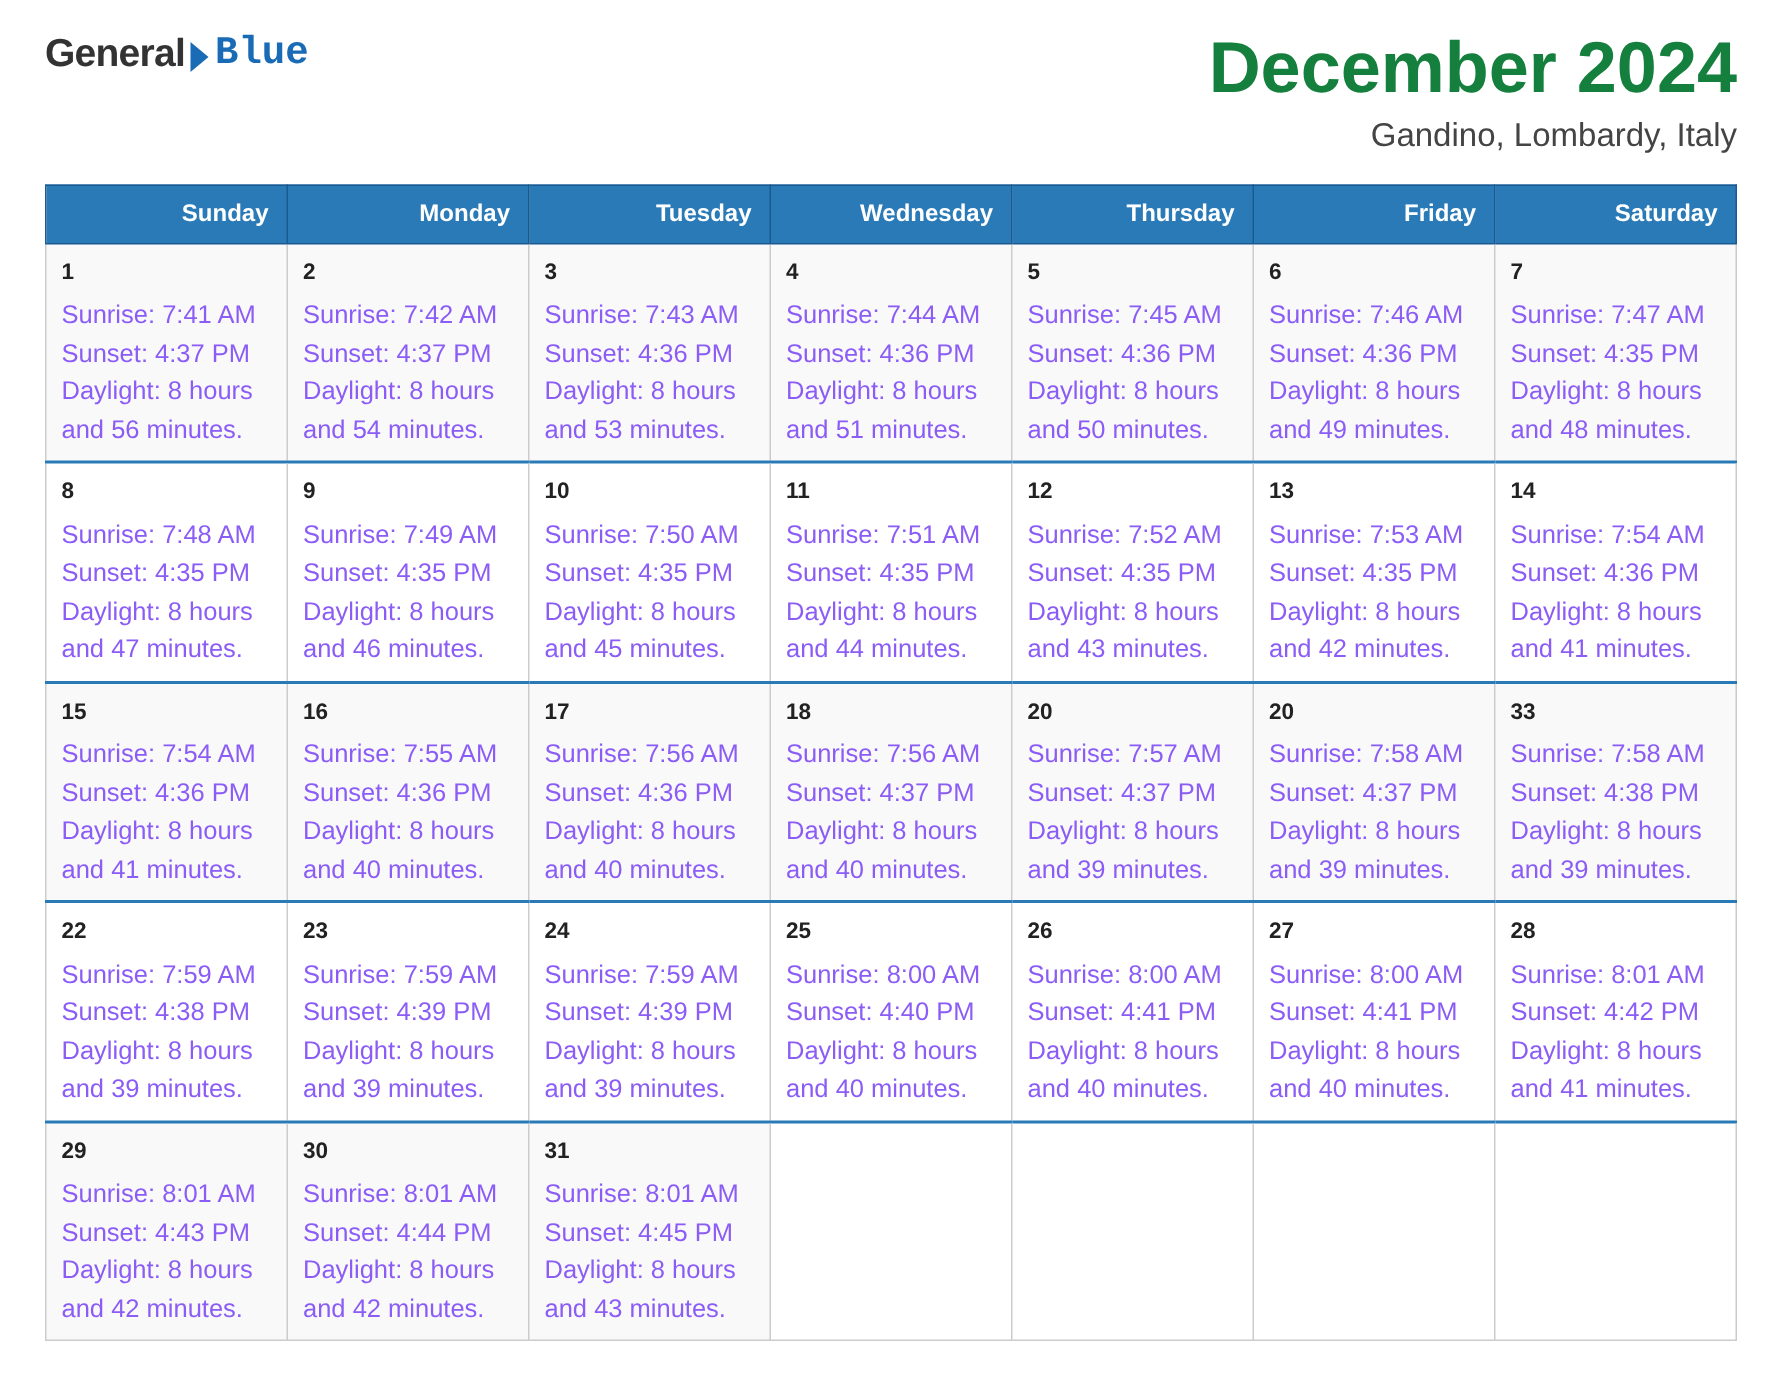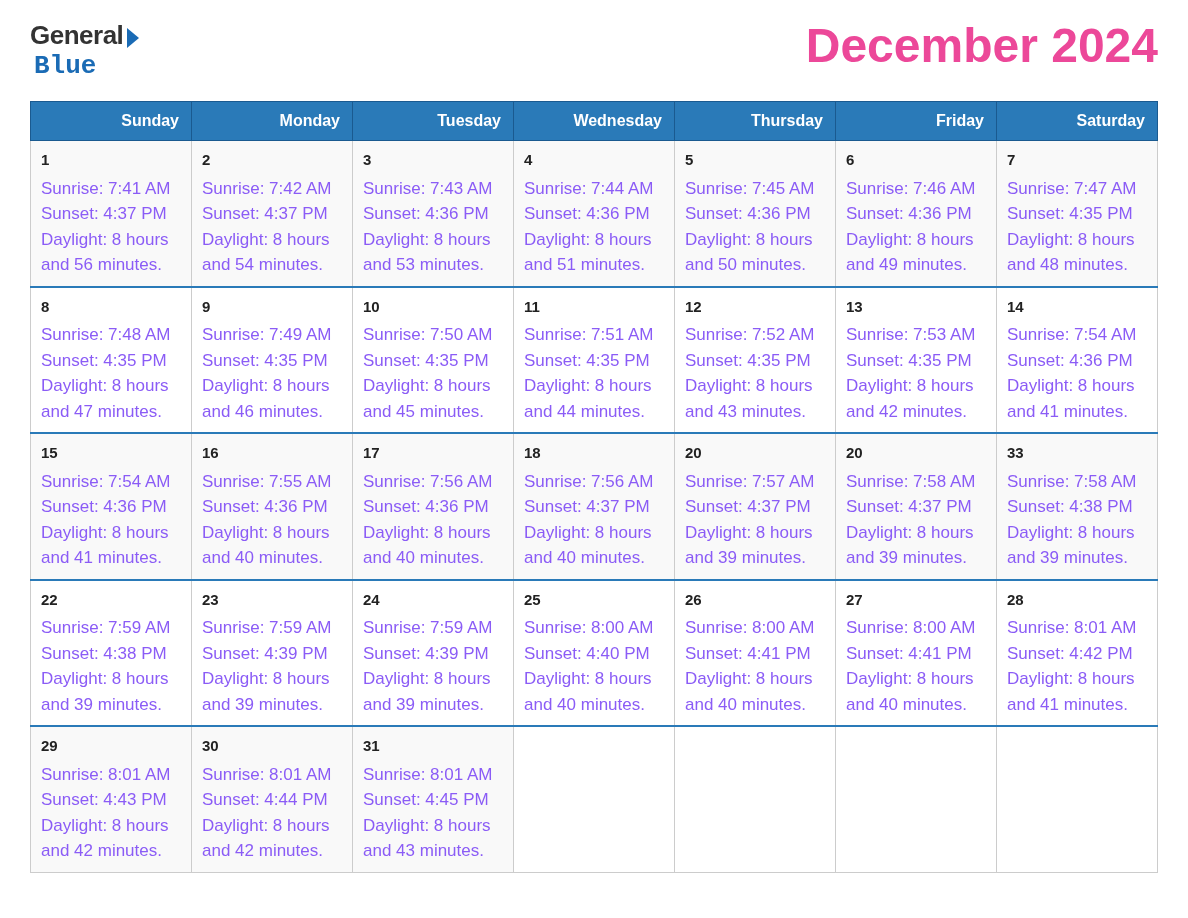--- a/index.html
+++ b/index.html
@@ -12,21 +12,21 @@
       padding: 20px 30px 30px 30px;
     }
     .header {
       display: flex;
       justify-content: space-between;
       align-items: flex-start;
       margin-bottom: 20px;
     }
     .logo {
       display: flex;
-      flex-direction: column;
+      flex-direction: row;
       align-items: flex-start;
     }
     .logo-top {
       display: flex;
       align-items: center;
     }
     .logo-general {
       font-size: 26px;
       font-weight: bold;
       color: #333;
@@ -47,21 +47,21 @@
       color: #1a6bb5;
       margin-left: 4px;
       font-family: Liberation Mono, monospace;
     }
     .title-section {
       text-align: right;
     }
     .month-year {
       font-size: 48px;
       font-weight: bold;
-      color: #ec4899;
+      color: #15803d;
       line-height: 1.1;
     }
     .location {
       font-size: 22px;
       color: #444;
       margin-top: 4px;
     }
     .calendar {
       width: 100%;
       border-collapse: collapse;
@@ -114,20 +114,21 @@
 <div class="header">
   <div class="logo">
     <div class="logo-top">
       <span class="logo-general">General</span>
       <div class="logo-arrow"></div>
     </div>
     <span class="logo-blue">Blue</span>
   </div>
   <div class="title-section">
     <div class="month-year">December 2024</div>
+    <div class="location">Gandino, Lombardy, Italy</div>
   </div>
 </div>
 
 <table class="calendar">
   <thead>
     <tr>
     <th>Sunday</th>
         <th>Monday</th>
         <th>Tuesday</th>
         <th>Wednesday</th>

